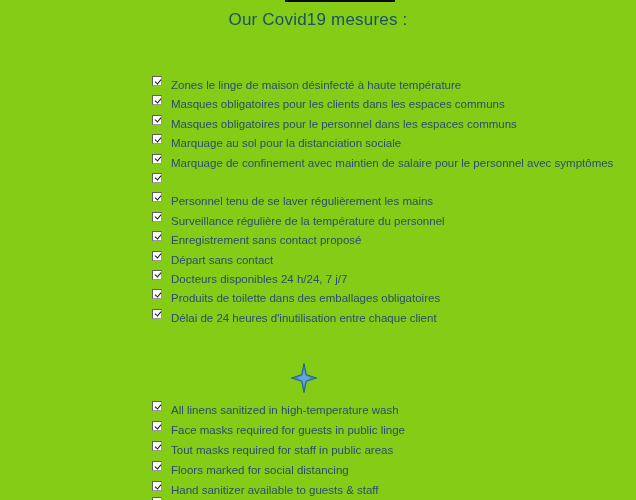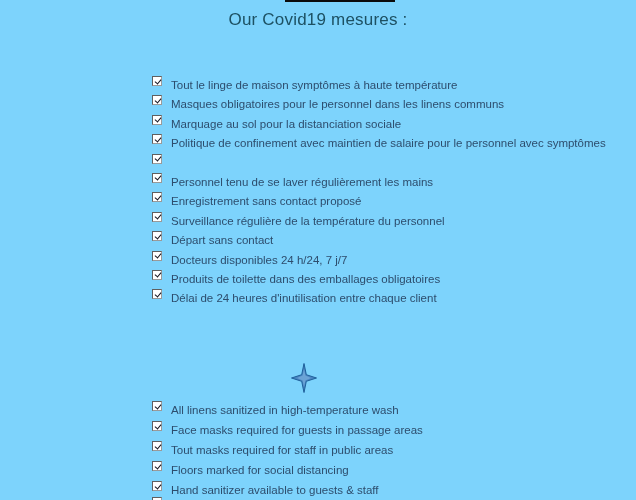--- a/index.html
+++ b/index.html
@@ -5,21 +5,21 @@
   html, body {
     margin: 0;
     padding: 0;
     background: #ffffff;
   }
   .page {
     position: relative;
     width: 636px;
     height: 500px;
     overflow: hidden;
-    background: #7dd3fc;
+    background: #84cc16;
     font-family: "Liberation Sans", sans-serif;
   }
   .top-bar-fragment {
     position: absolute;
     left: 285px;
     top: 0;
     width: 110px;
     height: 2px;
     background: #0b0b0b;
   }
@@ -105,71 +105,77 @@
   <div class="top-bar-fragment"></div>
 
   <h1 class="page-title">Our Covid19 mesures :</h1>
 
   <div class="checklist checklist-fr">
 
       <div class="row">
         <span class="checkbox">
           <span class="check-glyph"></span>
         </span>
-        <span class="row-label">Tout le linge de maison symptômes à haute température</span>
-      </div>
-
-
-      <div class="row">
-        <span class="checkbox">
-          <span class="check-glyph"></span>
-        </span>
-        <span class="row-label">Masques obligatoires pour le personnel dans les linens communs</span>
+        <span class="row-label">Zones le linge de maison désinfecté à haute température</span>
+      </div>
+
+      <div class="row">
+        <span class="checkbox">
+          <span class="check-glyph"></span>
+        </span>
+        <span class="row-label">Masques obligatoires pour les clients dans les espaces communs</span>
+      </div>
+
+      <div class="row">
+        <span class="checkbox">
+          <span class="check-glyph"></span>
+        </span>
+        <span class="row-label">Masques obligatoires pour le personnel dans les espaces communs</span>
       </div>
 
       <div class="row">
         <span class="checkbox">
           <span class="check-glyph"></span>
         </span>
         <span class="row-label">Marquage au sol pour la distanciation sociale</span>
       </div>
 
 
       <div class="row">
         <span class="checkbox">
           <span class="check-glyph"></span>
         </span>
-        <span class="row-label">Politique de confinement avec maintien de salaire pour le personnel avec symptômes</span>
+        <span class="row-label">Marquage de confinement avec maintien de salaire pour le personnel avec symptômes</span>
       </div>
 
       <div class="row">
         <span class="checkbox">
           <span class="check-glyph"></span>
         </span>
       </div>
 
       <div class="row">
         <span class="checkbox">
           <span class="check-glyph"></span>
         </span>
         <span class="row-label">Personnel tenu de se laver régulièrement les mains</span>
       </div>
 
       <div class="row">
         <span class="checkbox">
           <span class="check-glyph"></span>
         </span>
+        <span class="row-label">Surveillance régulière de la température du personnel</span>
+      </div>
+
+      <div class="row">
+        <span class="checkbox">
+          <span class="check-glyph"></span>
+        </span>
         <span class="row-label">Enregistrement sans contact proposé</span>
-      </div>
-
-      <div class="row">
-        <span class="checkbox">
-          <span class="check-glyph"></span>
-        </span>
-        <span class="row-label">Surveillance régulière de la température du personnel</span>
       </div>
 
       <div class="row">
         <span class="checkbox">
           <span class="check-glyph"></span>
         </span>
         <span class="row-label">Départ sans contact</span>
       </div>
 
       <div class="row">
@@ -207,21 +213,21 @@
         <span class="checkbox">
           <span class="check-glyph"></span>
         </span>
         <span class="row-label">All linens sanitized in high-temperature wash</span>
       </div>
 
       <div class="row">
         <span class="checkbox">
           <span class="check-glyph"></span>
         </span>
-        <span class="row-label">Face masks required for guests in passage areas</span>
+        <span class="row-label">Face masks required for guests in public linge</span>
       </div>
 
       <div class="row">
         <span class="checkbox">
           <span class="check-glyph"></span>
         </span>
         <span class="row-label">Tout masks required for staff in public areas</span>
       </div>
 
       <div class="row">

